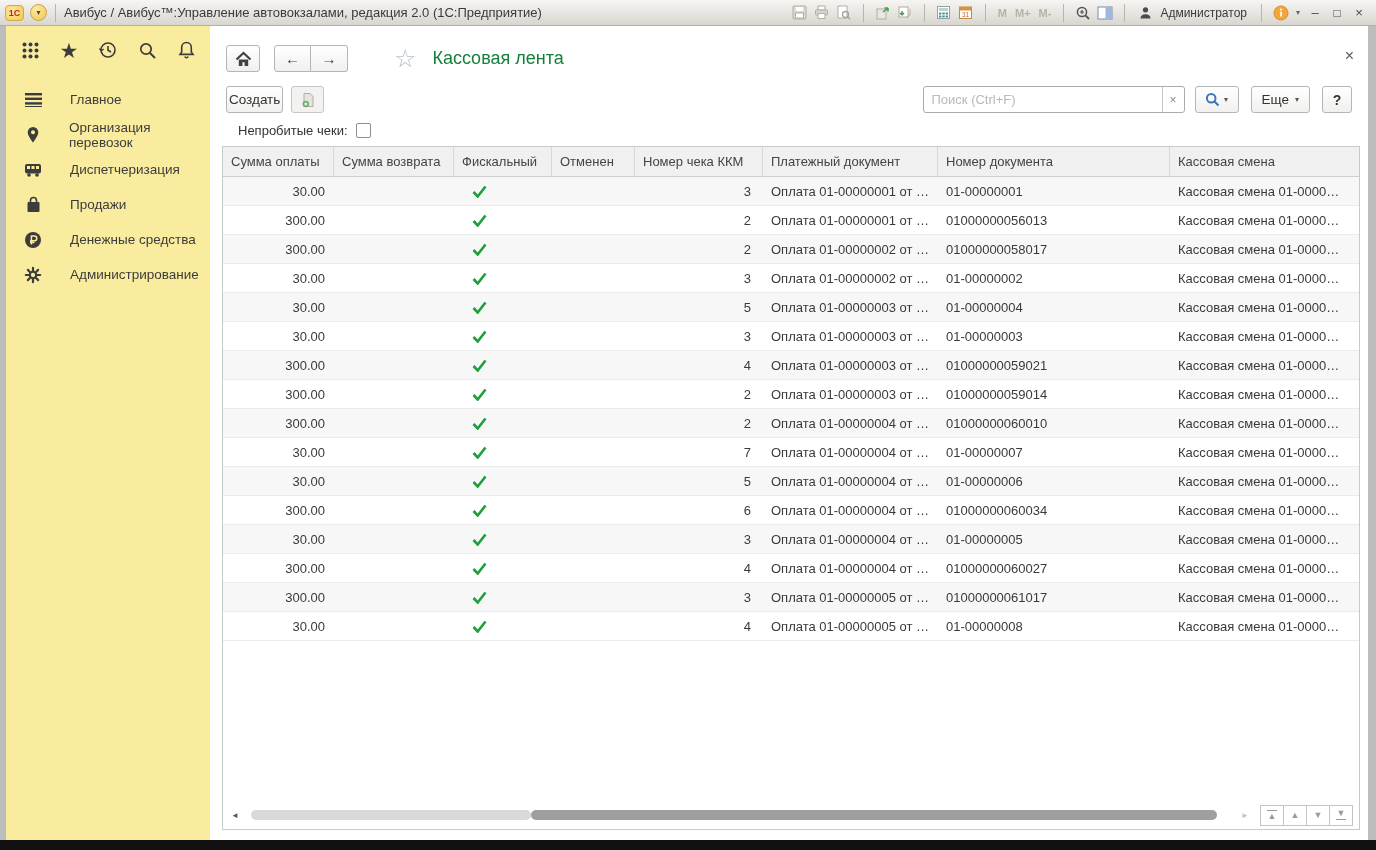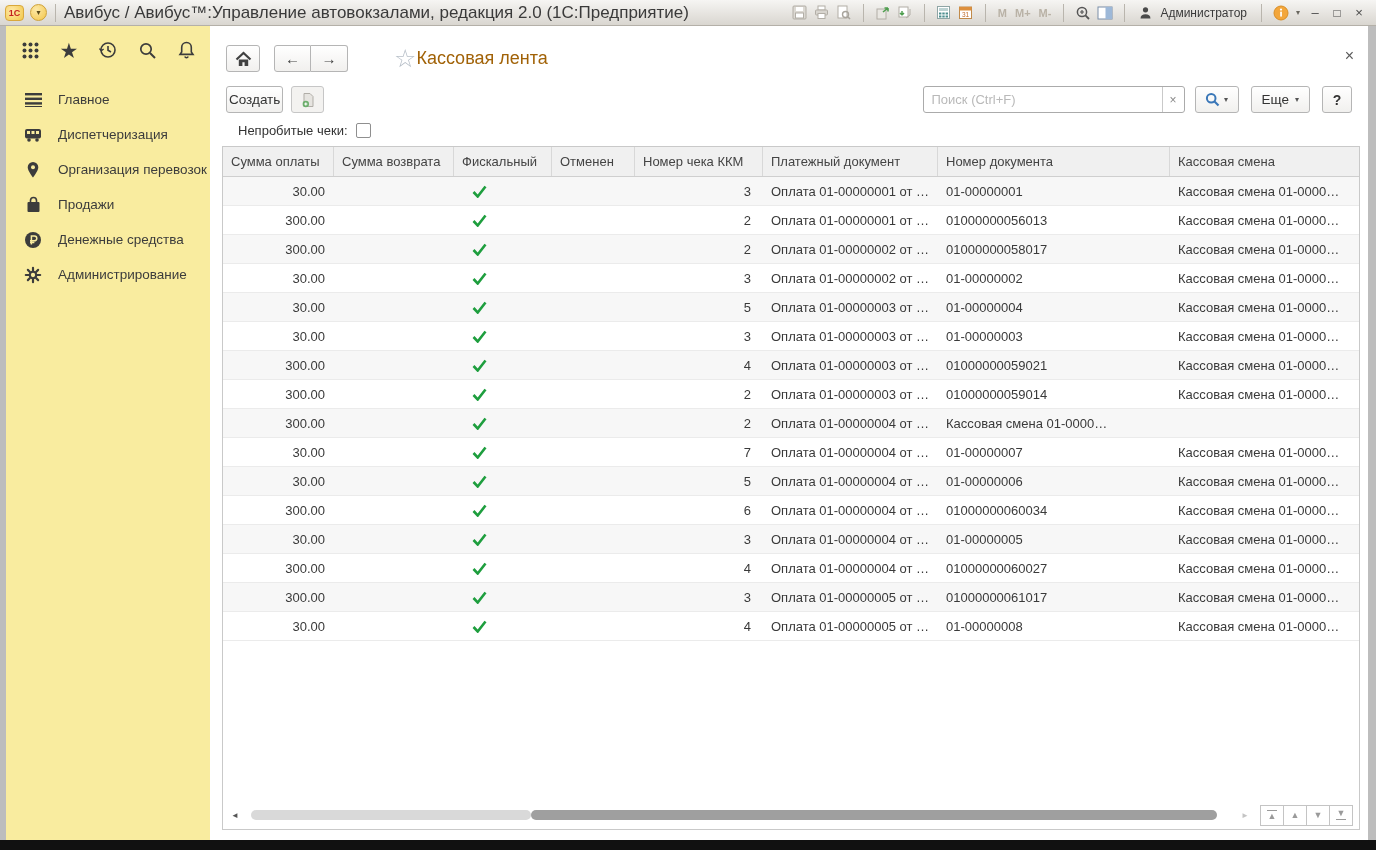--- a/index.html
+++ b/index.html
@@ -11,56 +11,56 @@
   .titlebar { height:26px; background:linear-gradient(#f6f5f3,#d9d6d0);
     border-bottom:1px solid #b4b0a8; display:flex; align-items:center; padding:0 6px 0 5px; }
   .logo-badge { width:19px; height:16px; border-radius:4px;
     background:radial-gradient(circle at 35% 35%,#ffe9a8,#f2c84b); border:1px solid #d9a83c;
     color:#c41f1f; font-size:9px; font-weight:bold; display:flex; align-items:center;
     justify-content:center; }
   .menu-circle { width:17px; height:17px; border-radius:50%; margin-left:6px;
     background:radial-gradient(circle at 35% 30%,#fde9a8,#f3c64a); border:1px solid #cfa23a;
     color:#5a4a1a; font-size:8px; display:flex; align-items:center; justify-content:center; }
   .tb-sep { width:1px; height:18px; background:#b9b5ad; margin:0 8px; }
-  .tb-title { font-size:17px; color:#3a3a3a; white-space:nowrap; }
+  .tb-title { font-size:13px; color:#3a3a3a; white-space:nowrap; }
   .tb-spacer { flex:1; }
   .tb-ico { width:22px; height:20px; display:flex; align-items:center; justify-content:center; }
   .tb-m { font-size:11px; font-weight:bold; color:#b9b2a6; padding:0 4px; }
   .tb-user { display:flex; align-items:center; font-size:12px; color:#3a3a3a; padding:0 6px; gap:8px; }
   .tb-caret { font-size:8px; color:#6a675f; padding:0 4px; }
   .winbtn { width:22px; height:20px; display:flex; align-items:center; justify-content:center;
     font-size:13px; color:#4a4a4a; }
   .winbtn.max { font-size:12px; }
 
   
   .main { display:flex; height:814px; border-left:6px solid #bdbdbd;
     border-right:8px solid #bdbdbd; }
   .sidebar { width:204px; background:#f9ec9f; flex-shrink:0; }
   .side-icons { height:48px; display:flex; align-items:center; padding:0 10px;
     justify-content:space-between; }
   .side-ico { width:28px; height:28px; display:flex; align-items:center; justify-content:center; }
   .glyph-star { font-size:21px; color:#3c3c3c; line-height:1; }
   .side-items { padding-top:8px; }
-  .side-item { height:35px; display:flex; align-items:center; padding-left:18px; gap:16px;
+  .side-item { height:35px; display:flex; align-items:center; padding-left:18px; gap:28px;
     font-size:13.5px; color:#3c3c3c; cursor:default; }
   .side-item .ic { width:18px; display:flex; justify-content:center; }
 
   .content { flex:1; background:#fff; position:relative; }
 
   
   .page-head { padding:19px 0 0 16px; display:flex; align-items:center; }
   .btn { background:linear-gradient(#ffffff,#f1f0ee); border:1px solid #b5b5b5; border-radius:3px;
     display:inline-flex; align-items:center; justify-content:center; color:#333; }
   .nav-home { width:34px; height:27px; }
   .nav-group { display:inline-flex; margin-left:14px; }
   .nav-group .btn { width:37px; height:27px; border-radius:0; font-size:15px; color:#3f3f3f; }
   .nav-group .btn:first-child { border-radius:3px 0 0 3px; }
   .nav-group .btn:last-child { border-radius:0 3px 3px 0; border-left:none; }
   .fav-star { font-size:25px; color:#b7bfc8; margin-left:46px; line-height:1; }
-  .page-title { font-size:18px; color:#a16207; }
+  .page-title { font-size:18px; color:#15803d; margin-left:16px; }
   .form-close { position:absolute; top:22px; right:14px; font-size:16px; color:#5a5a5a; line-height:1; }
 
   
   .toolbar { margin:14px 16px 0 16px; display:flex; align-items:center; }
   .btn-create { height:27px; padding:0 2px; font-size:13.5px; }
   .btn-copy { width:33px; height:27px; margin-left:8px; background:#f3f2f0; border-color:#c6c6c6; }
   .tool-right { margin-left:auto; display:flex; align-items:center; }
   .searchbox { width:262px; height:27px; border:1px solid #ababab; border-radius:3px;
     background:#fff; display:flex; }
   .searchbox input { flex:1; border:none; outline:none; padding:0 8px; font-size:13px;
@@ -268,42 +268,42 @@
                   <rect y="4.6" width="17" height="2.4"></rect>
                   <rect y="9.2" width="17" height="2.4"></rect>
                   <rect y="13" width="17" height="1"></rect>
                 </g>
               </svg>
             </span>
           <span>Главное</span>
         </div>
         <div class="side-item">
           <span class="ic">
+              <svg width="14" height="18">
+                <path d="M7 1a5.3 5.3 0 0 0-5.3 5.3C1.7 10 7 16.5 7 16.5s5.3-6.5 5.3-10.2A5.3 5.3 0 0 0 7 1z" fill="#3c3c3c"></path>
+                <circle cx="7" cy="6.2" r="2" fill="#f9ec9f"></circle>
+              </svg>
+            </span>
+          <span>Организация перевозок</span>
+        </div>
+        <div class="side-item">
+          <span class="ic">
               <svg width="18" height="16">
                 <rect x="1" y="2" width="16" height="9.5" rx="2" fill="#3c3c3c"></rect>
                 <rect x="3" y="4" width="3" height="3" fill="#f9ec9f"></rect>
                 <rect x="7.5" y="4" width="3" height="3" fill="#f9ec9f"></rect>
                 <rect x="12" y="4" width="3" height="3" fill="#f9ec9f"></rect>
                 <circle cx="5" cy="13" r="1.8" fill="#3c3c3c"></circle>
                 <circle cx="13" cy="13" r="1.8" fill="#3c3c3c"></circle>
               </svg>
             </span>
           <span>Диспетчеризация</span>
         </div>
         <div class="side-item">
           <span class="ic">
-              <svg width="14" height="18">
-                <path d="M7 1a5.3 5.3 0 0 0-5.3 5.3C1.7 10 7 16.5 7 16.5s5.3-6.5 5.3-10.2A5.3 5.3 0 0 0 7 1z" fill="#3c3c3c"></path>
-                <circle cx="7" cy="6.2" r="2" fill="#f9ec9f"></circle>
-              </svg>
-            </span>
-          <span>Организация перевозок</span>
-        </div>
-        <div class="side-item">
-          <span class="ic">
               <svg width="15" height="17">
                 <path d="M4.5 6V4.5a3 3 0 0 1 6 0V6" fill="none" stroke="#3c3c3c" stroke-width="1.6"></path>
                 <rect x="1.5" y="6" width="12" height="10" rx="1" fill="#3c3c3c"></rect>
               </svg>
             </span>
           <span>Продажи</span>
         </div>
         <div class="side-item">
           <span class="ic">
               <svg width="18" height="18">
@@ -514,20 +514,21 @@
     <div class="td num">300.00</div>
     <div class="td num"></div>
     <div class="td fis">
                 <svg width="15" height="13" viewBox="0 0 15 13">
                   <path d="M1.5 7l4.2 4.5L13.5 1.5" fill="none" stroke="#1e9e3e" stroke-width="2.6"></path>
                 </svg>
               </div>
     <div class="td"></div>
     <div class="td kkm">2</div>
     <div class="td">Оплата 01-00000004 от …</div>
+    <div class="td">01000000060010</div>
     <div class="td">Кассовая смена 01-0000…</div>
   </div>
 
   <div class="trow grid">
     <div class="td num">30.00</div>
     <div class="td num"></div>
     <div class="td fis">
                 <svg width="15" height="13" viewBox="0 0 15 13">
                   <path d="M1.5 7l4.2 4.5L13.5 1.5" fill="none" stroke="#1e9e3e" stroke-width="2.6"></path>
                 </svg>

